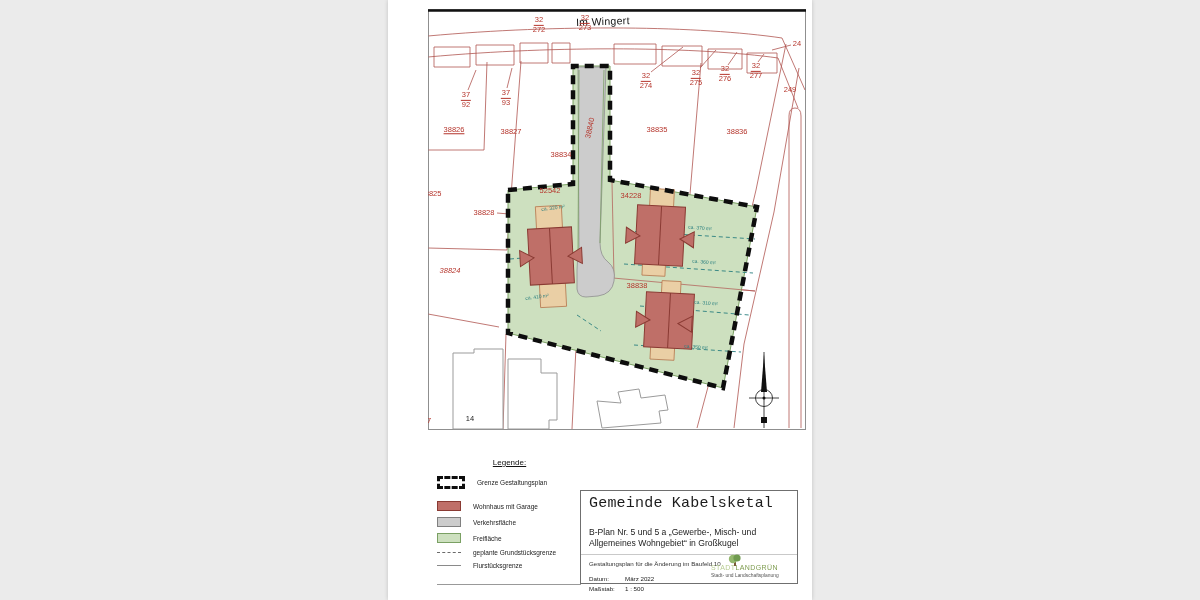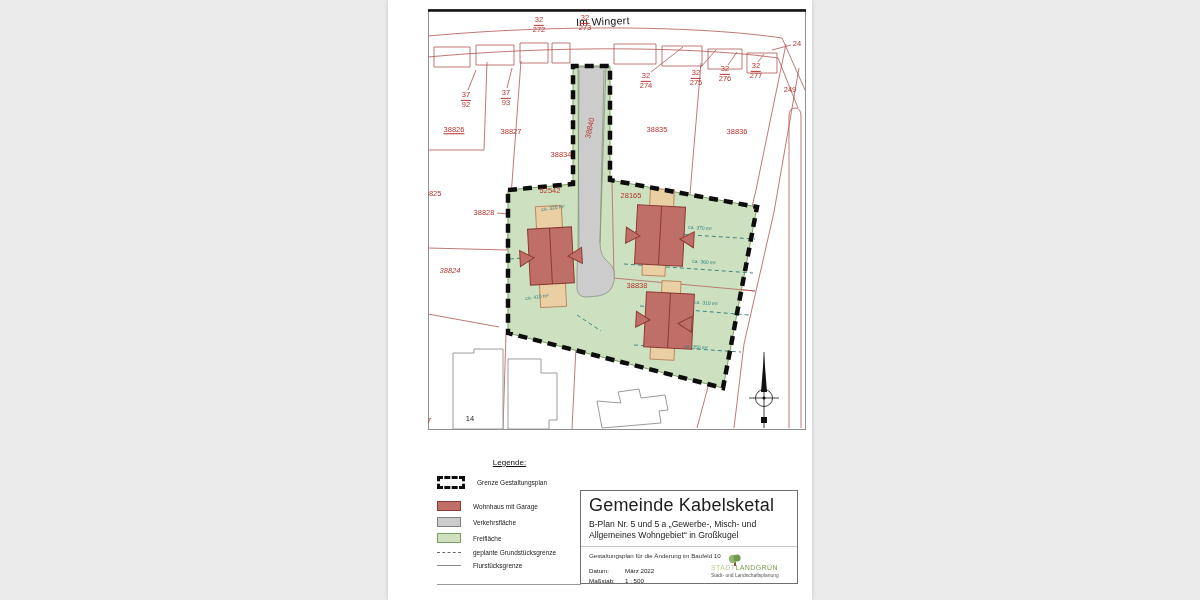--- a/index.html
+++ b/index.html
@@ -29,22 +29,22 @@
   .sw.house{background:var(--house_fill,#bf6f68);border:1px solid var(--house_edge,#8a3a33);}
   .sw.road{background:var(--road_fill,#ccc);border:1px solid #808080;}
   .sw.open{background:var(--green_fill,#cde0bf);border:1px solid var(--green_edge,#7aa063);}
   .sw.dashed{height:0;border-top:1.4px dashed #6b6b6b;}
   .sw.solid{height:0;border-top:1.4px solid #8a8a8a;}
   .ltext{font-size:6.5px;color:#222;}
   
   .sheet-bottom-line{position:absolute;left:437px;top:584px;width:144px;border-top:1px solid #999;}
   .title-block{position:absolute;left:580px;top:490px;width:218px;height:94px;
     border:1px solid #6f6f6f;box-sizing:border-box;background:#fff;padding:4px 8px;}
-  .tb-municipality{font-size:18px;color:#1c1c1c;letter-spacing:.2px;}
-  .tb-plan{font-size:8.6px;color:#222;line-height:1.3;margin-top:3px;}
+  .tb-municipality{font-size:15px;color:#1c1c1c;letter-spacing:.2px;font-family:Liberation Mono, monospace;}
+  .tb-plan{font-size:8.6px;color:#222;line-height:1.3;margin-top:15px;}
   .tb-div{border-top:1px solid #c9c9c9;margin:5px -8px 0;}
   .tb-sub{font-size:6.2px;color:#333;margin-top:5px;}
   .tb-meta{margin-top:7px;font-size:6.2px;color:#222;}
   .mrow{display:flex;line-height:1.5;}
   .mlabel{width:36px;flex:none;}
   .logo{position:absolute;right:6px;bottom:5px;width:80px;text-align:left;}
   .logo-line{font-size:7px;letter-spacing:.4px;line-height:1.1;}
   .lt-light{color:var(--logo_light,#b8cc92);}
   .lt-dark{color:var(--logo_dark,#7e9c4f);}
   .logo-sub{font-size:4.9px;color:#555;margin-top:1px;}
@@ -172,21 +172,21 @@
       <div class="plabel" style="left: 26px; top: 121px; transform: translate(-50%, -50%); text-decoration: underline;">38826</div>
       <div class="plabel" style="left: 83px; top: 123px; transform: translate(-50%, -50%);">38827</div>
       <div class="plabel" style="left: 133px; top: 146px; transform: translate(-50%, -50%);">38834</div>
       <div class="plabel" style="left: 229px; top: 121px; transform: translate(-50%, -50%);">38835</div>
       <div class="plabel" style="left: 309px; top: 123px; transform: translate(-50%, -50%);">38836</div>
       <div class="plabel" style="left: 3px; top: 185px; transform: translate(-50%, -50%);">38825</div>
       <div class="plabel" style="left: 56px; top: 204px; transform: translate(-50%, -50%);">38828</div>
       <div class="plabel" style="left: 22px; top: 262px; transform: translate(-50%, -50%); font-style: italic;">38824</div>
       <div class="plabel" style="left: 162px; top: 119px; transform: translate(-50%, -50%) rotate(-78deg);">38840</div>
       <div class="plabel" style="left: 122px; top: 182px; transform: translate(-50%, -50%);">52542</div>
-      <div class="plabel" style="left: 203px; top: 187px; transform: translate(-50%, -50%);">28165</div>
+      <div class="plabel" style="left: 203px; top: 187px; transform: translate(-50%, -50%);">34228</div>
       <div class="plabel" style="left: 209px; top: 277px; transform: translate(-50%, -50%);">38838</div>
       <div class="plabel" style="left: 362px; top: 81px; transform: translate(-50%, -50%);">249</div>
       <div class="plabel" style="left: 369px; top: 35px; transform: translate(-50%, -50%);">24</div>
       <div class="plabel" style="left: 1px; top: 412px; transform: translate(-50%, -50%);">7</div>
       <div class="plabel black" style="left: 42px; top: 410px; transform: translate(-50%, -50%);">14</div>
       <div class="alabel" style="left: 125px; top: 199px; transform: translate(-50%, -50%) rotate(-7deg);">ca. 320 m²</div>
       <div class="alabel" style="left: 109px; top: 288px; transform: translate(-50%, -50%) rotate(-7deg);">ca. 410 m²</div>
       <div class="alabel" style="left: 272px; top: 219px; transform: translate(-50%, -50%) rotate(5deg);">ca. 370 m²</div>
       <div class="alabel" style="left: 276px; top: 253px; transform: translate(-50%, -50%) rotate(5deg);">ca. 360 m²</div>
       <div class="alabel" style="left: 278px; top: 294px; transform: translate(-50%, -50%) rotate(5deg);">ca. 310 m²</div>

